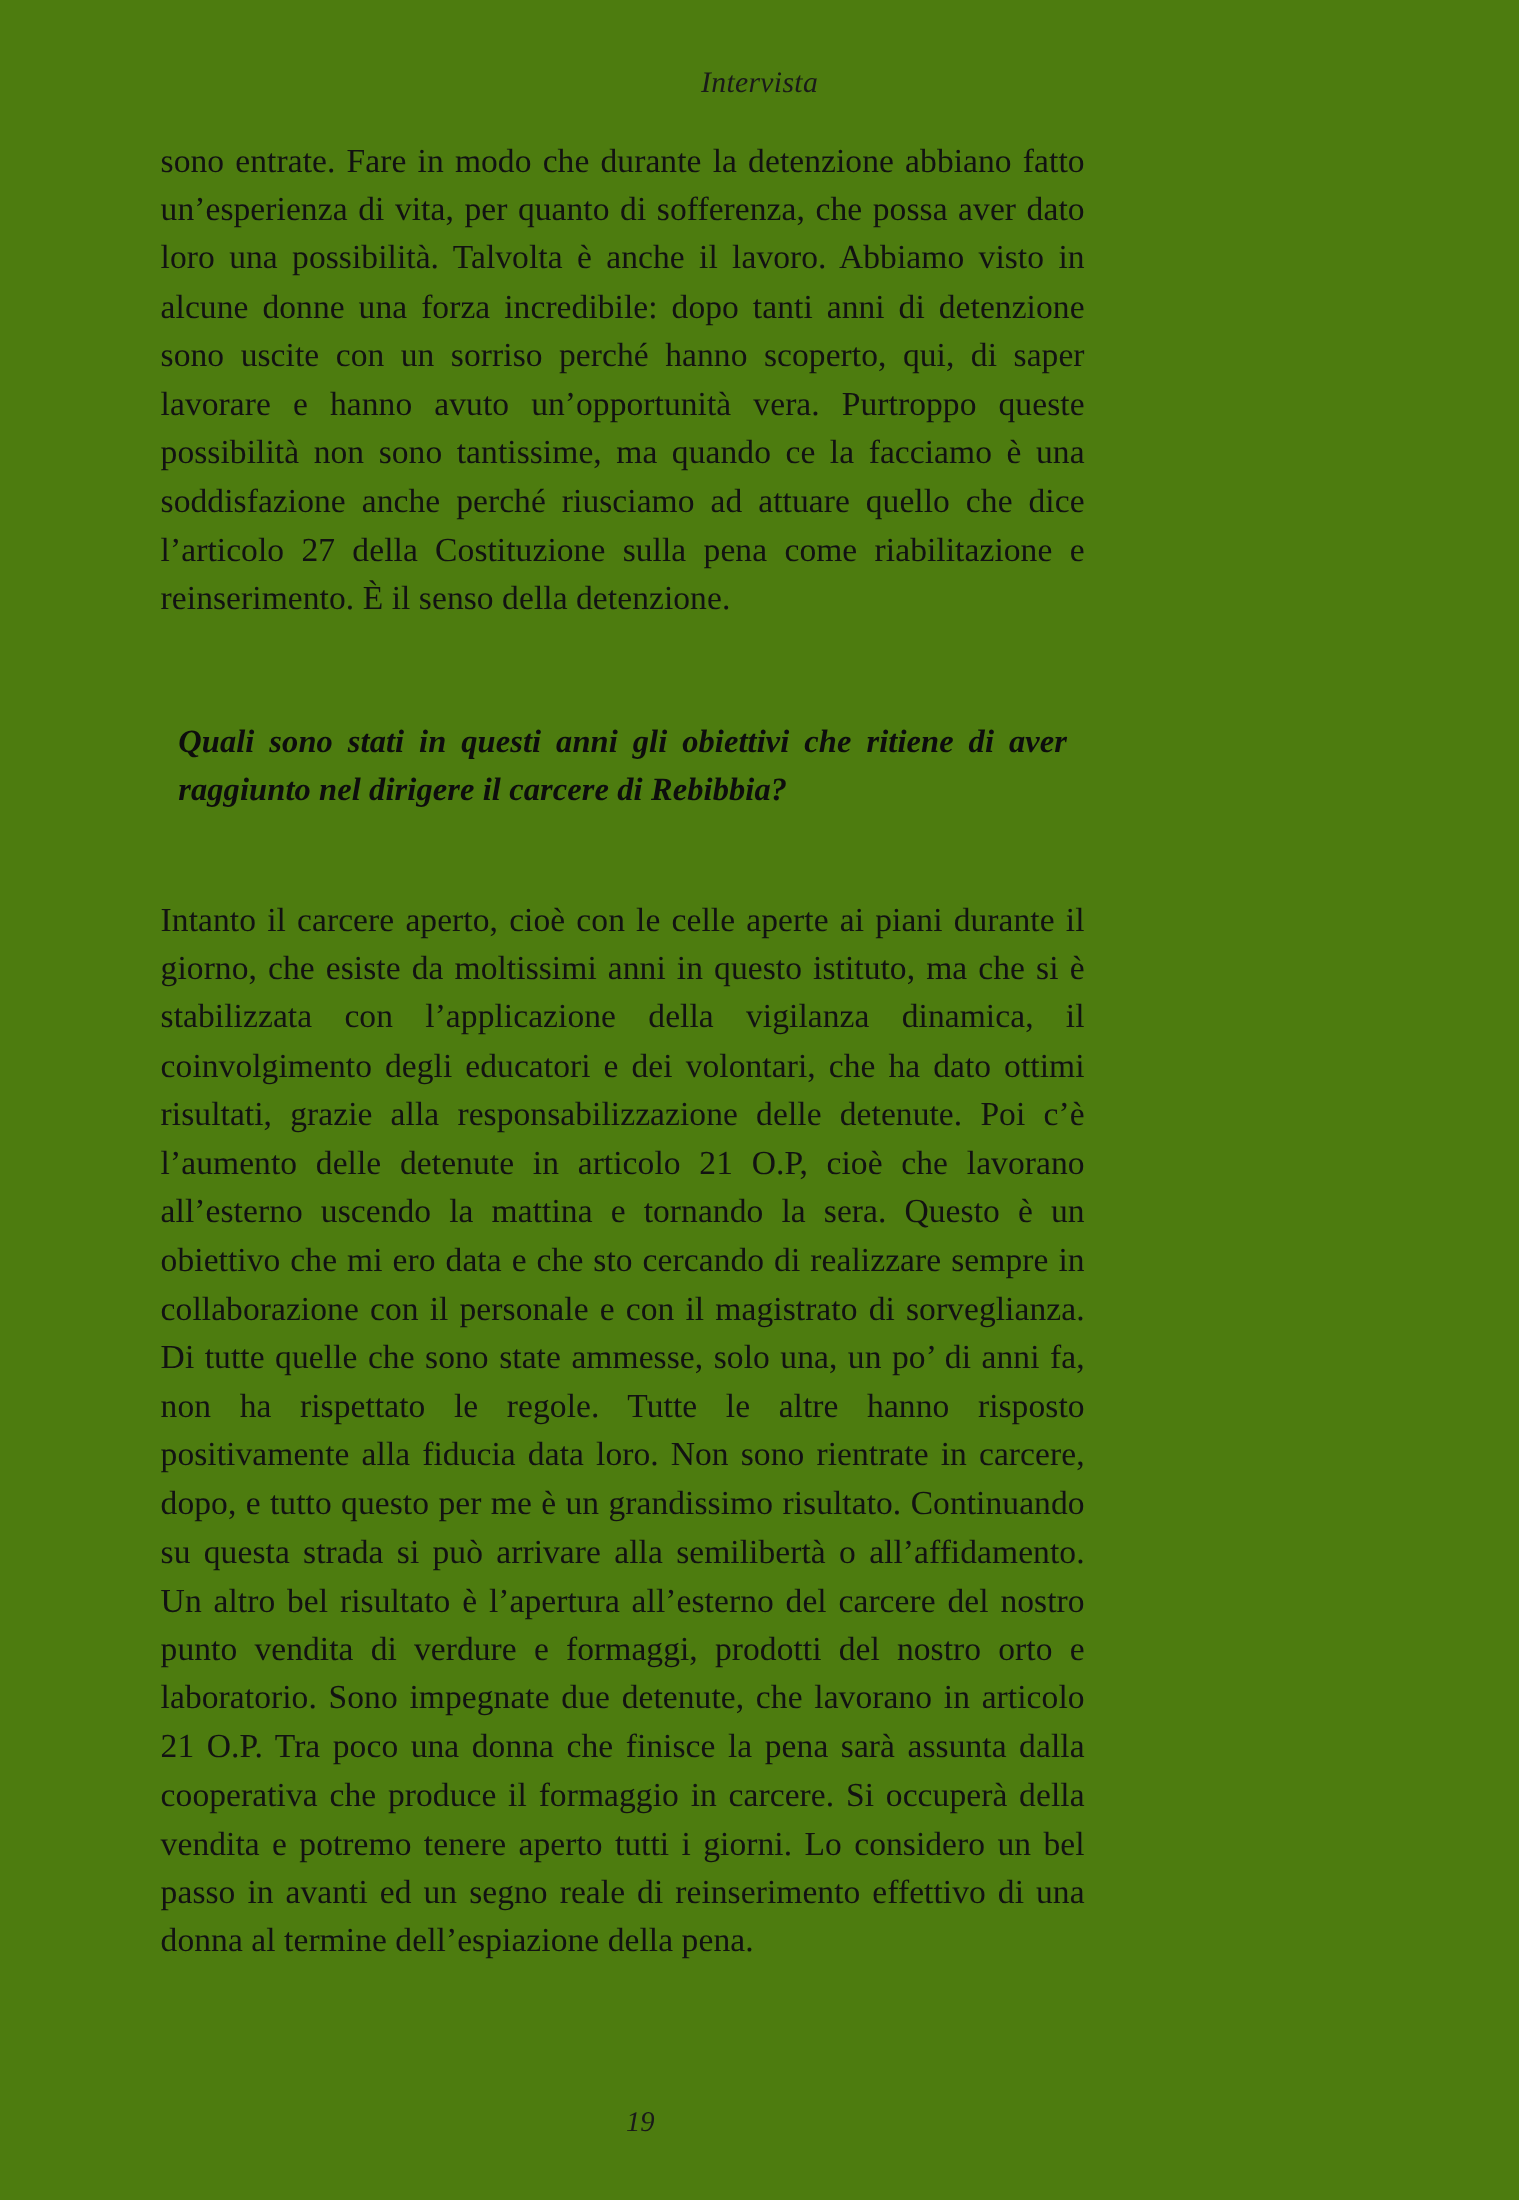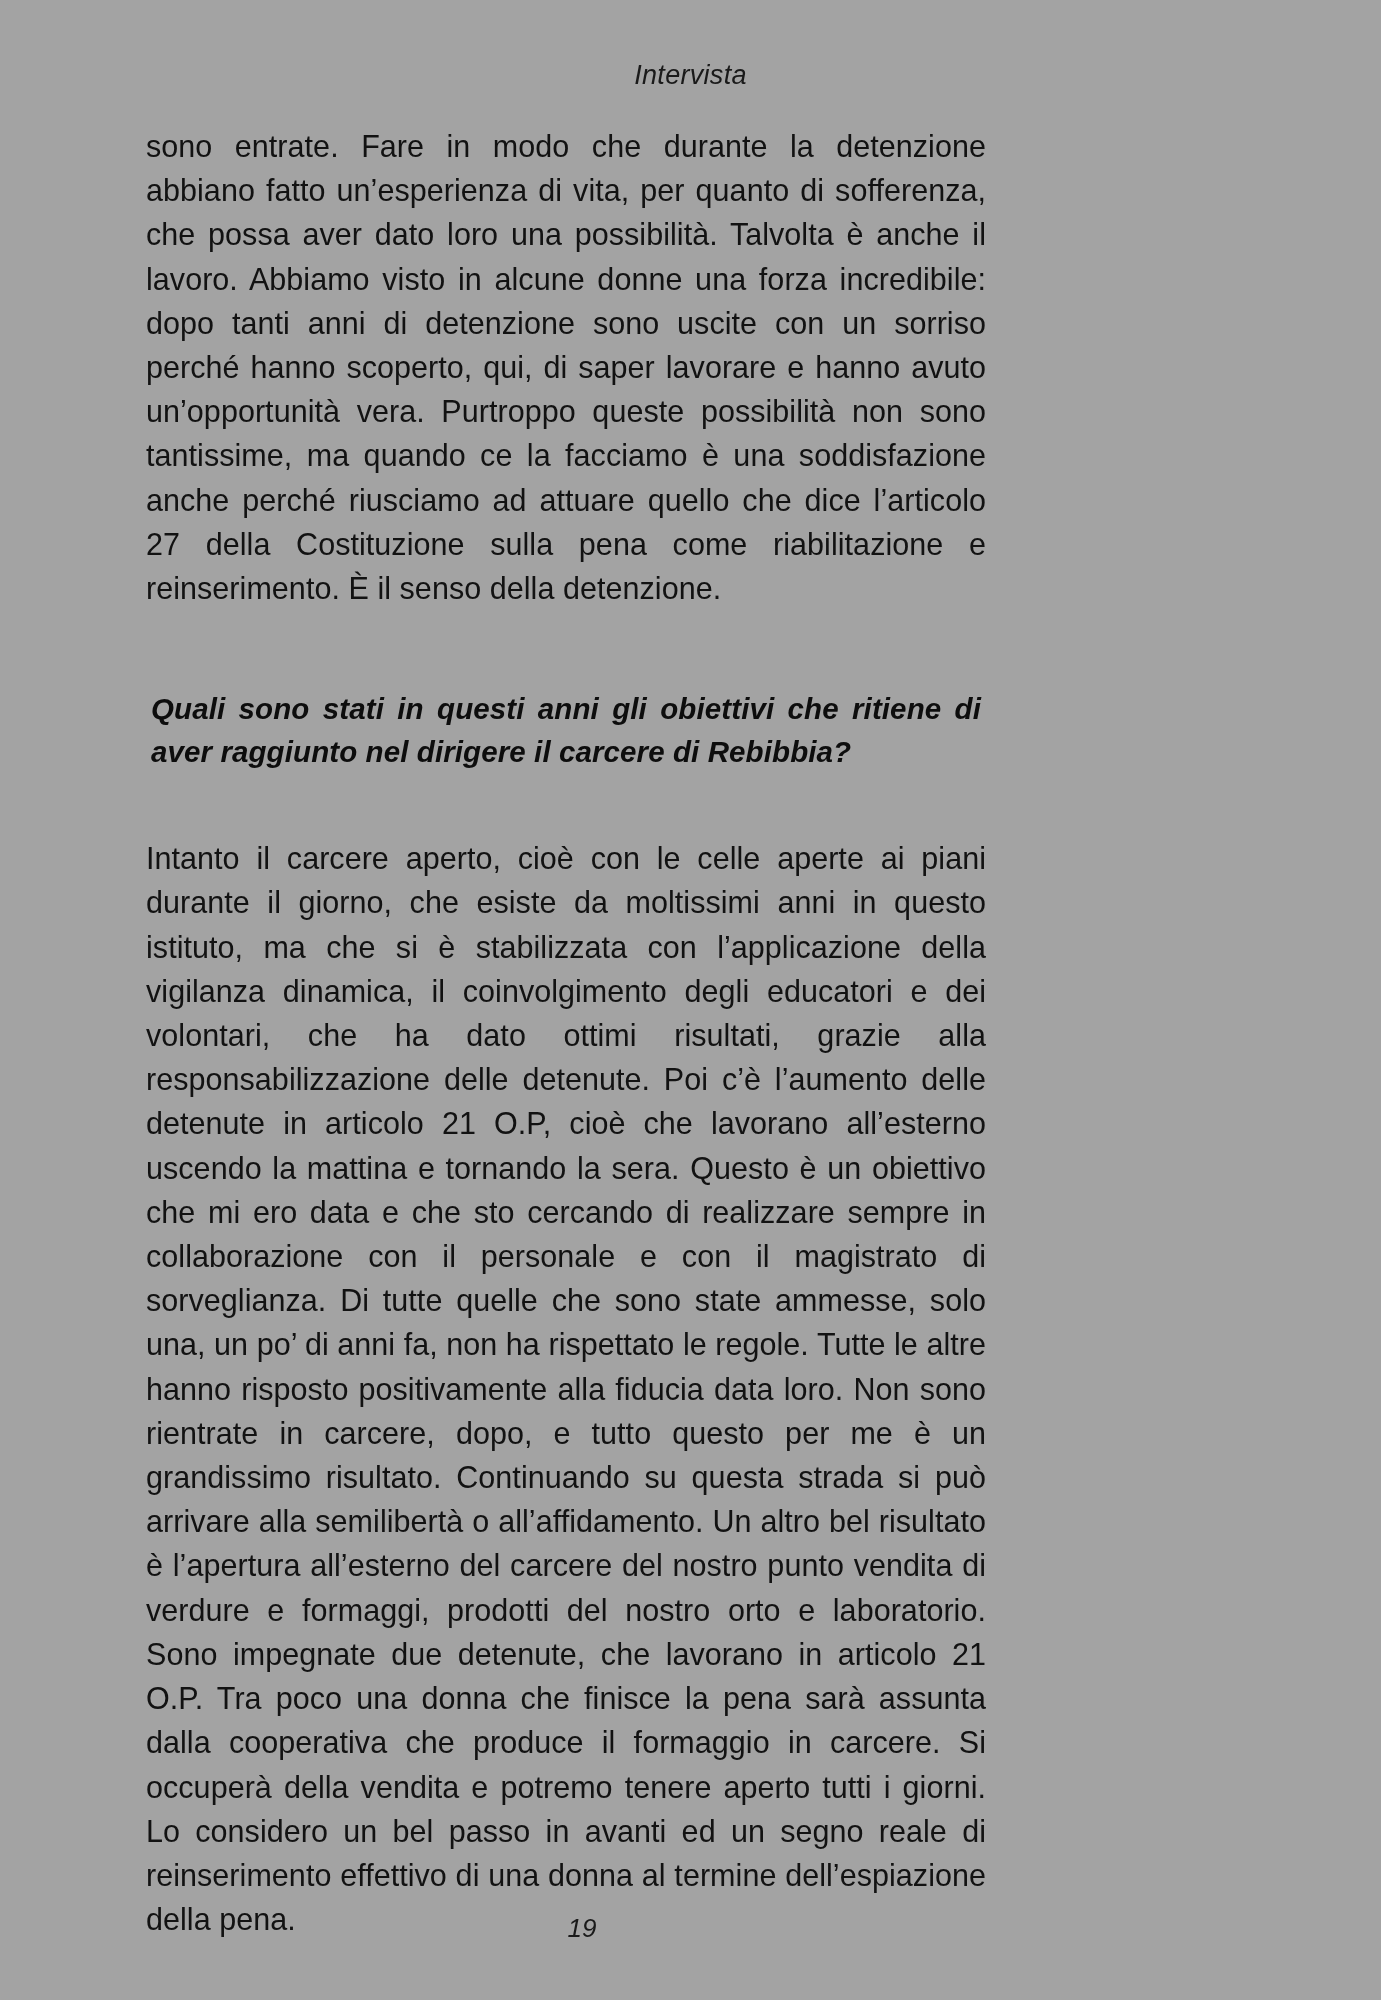--- a/index.html
+++ b/index.html
@@ -4,24 +4,24 @@
 <style>
   html, body {
     margin: 0;
     padding: 0;
     background: #ffffff;
   }
   .page {
     position: relative;
     width: 1381px;
     height: 2000px;
-    background: #a3a3a3;
+    background: #4d7c0f;
     margin: 0 auto;
     overflow: hidden;
-    font-family: Liberation Sans, sans-serif;
+    font-family: Liberation Serif, serif;
     color: #141414;
   }
   .running-header {
     position: absolute;
     top: 60px;
     left: 0;
     width: 1381px;
     text-align: center;
     font-style: italic;
     font-size: 27px;
@@ -44,21 +44,21 @@
     margin: 0;
     letter-spacing: 0.05px;
   }
   .q-heading {
     font-weight: bold;
     font-style: italic;
     font-size: 29.5px;
     line-height: 43px;
     text-align: justify;
     text-justify: inter-word;
-    margin: 5px;
+    margin: 16px;
     color: #0d0d0d;
     letter-spacing: 0.1px;
   }
   .gap-after-par1 { height: 72px; }
   .gap-after-heading { height: 58px; }
   .page-number {
     position: absolute;
     bottom: 56px;
     left: 0;
     width: 1164px;

